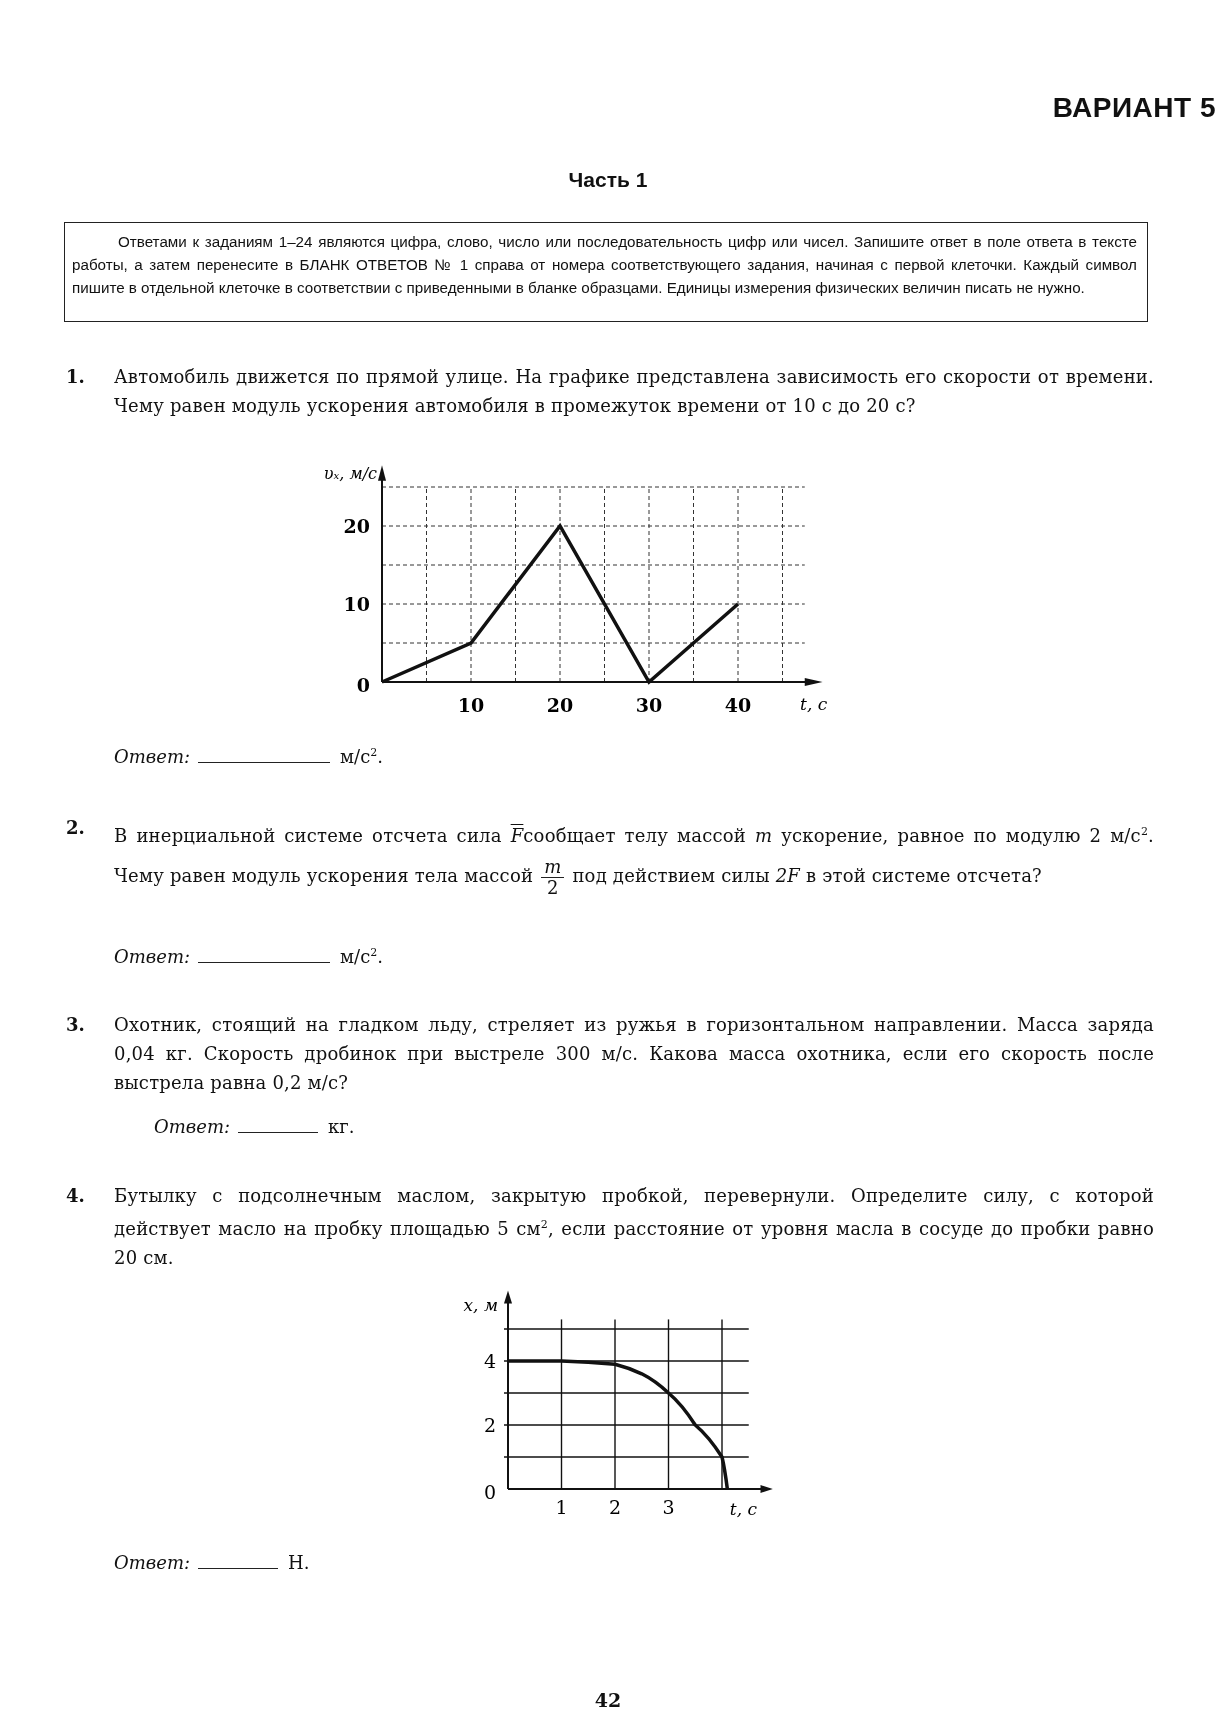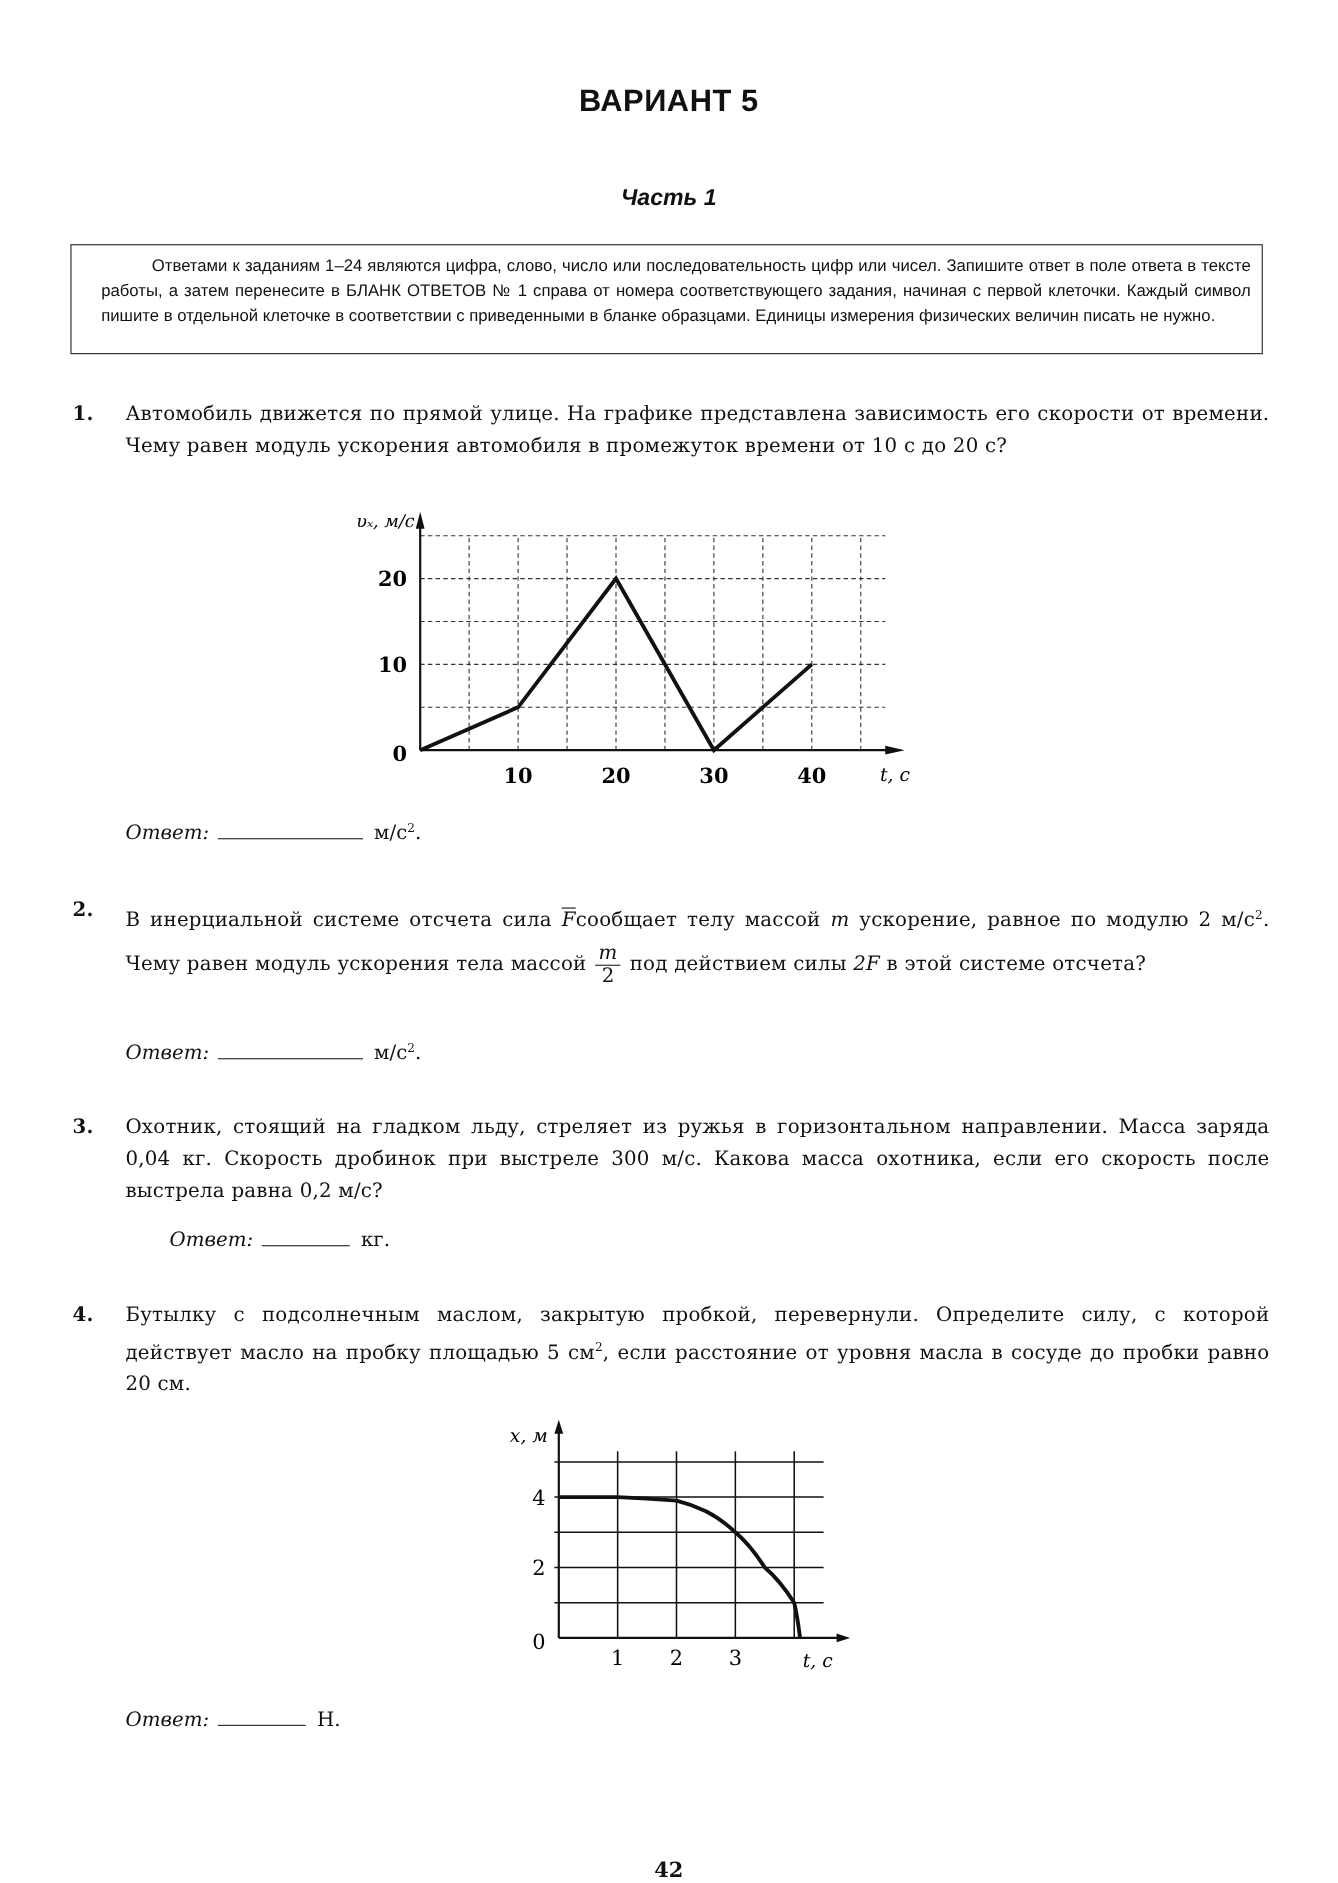--- a/index.html
+++ b/index.html
@@ -1,20 +1,20 @@
 <!DOCTYPE html>
 <html><head>
 <meta charset="utf-8">
 <style>
   html, body { margin:0; padding:0; background:#fff; }
   body { width:1216px; height:1712px; position:relative; overflow:hidden; color:#111; font-family:"DejaVu Serif", serif; }
   .abs { position:absolute; }
-  .h1 { left:0; width:1216px; top:76px; text-align:center; font-family:"Liberation Sans", sans-serif; font-weight:bold; font-size:28px; letter-spacing:0.5px; }
-  .h2 { left:0; width:1216px; top:168px; text-align:center; font-family:"Liberation Sans", sans-serif; font-weight:bold; font-size:21px;font-style:italic; }
-  .instr { left:64px; top:222px; width:1084px; height:100px; border:1.5px solid #222; box-sizing:border-box; padding:7px 10px 0 27px; font-family:"Liberation Sans", sans-serif; font-size:15.2px; line-height:23px; text-align:justify; }
+  .h1 { left:0; width:1216px; top:92px; text-align:right; font-family:"Liberation Sans", sans-serif; font-weight:bold; font-size:28px; letter-spacing:0.5px; }
+  .h2 { left:0; width:1216px; top:168px; text-align:center; font-family:"Liberation Sans", sans-serif; font-weight:bold; font-size:21px; }
+  .instr { left:64px; top:222px; width:1084px; height:100px; border:1.5px solid #222; box-sizing:border-box; padding:7px 10px 0 7px; font-family:"Liberation Sans", sans-serif; font-size:15.2px; line-height:23px; text-align:justify; }
   .instr .ind { display:inline-block; width:46px; }
   .num { font-family:"DejaVu Serif", serif; font-weight:bold; font-size:18px; left:66px; }
   .q { left:114px; width:1040px; font-family:"DejaVu Serif", serif; font-size:18px; line-height:29px; text-align:justify; letter-spacing:0.2px; }
   .ans { left:114px; font-family:"DejaVu Serif", serif; font-size:18px; }
   .ans .lab { font-style:italic; }
   .ans .blank { display:inline-block; border-bottom:1.4px solid #222; height:18px; vertical-align:baseline; margin:0 10px 0 8px; }
   sup { font-size:11px; }
   .frac { display:inline-block; vertical-align:middle; text-align:center; margin:0 8px; line-height:20px; }
   .frac span { display:block; }
   .frac .top { border-bottom:1px solid #222; font-style:italic; padding:0 3px; }

